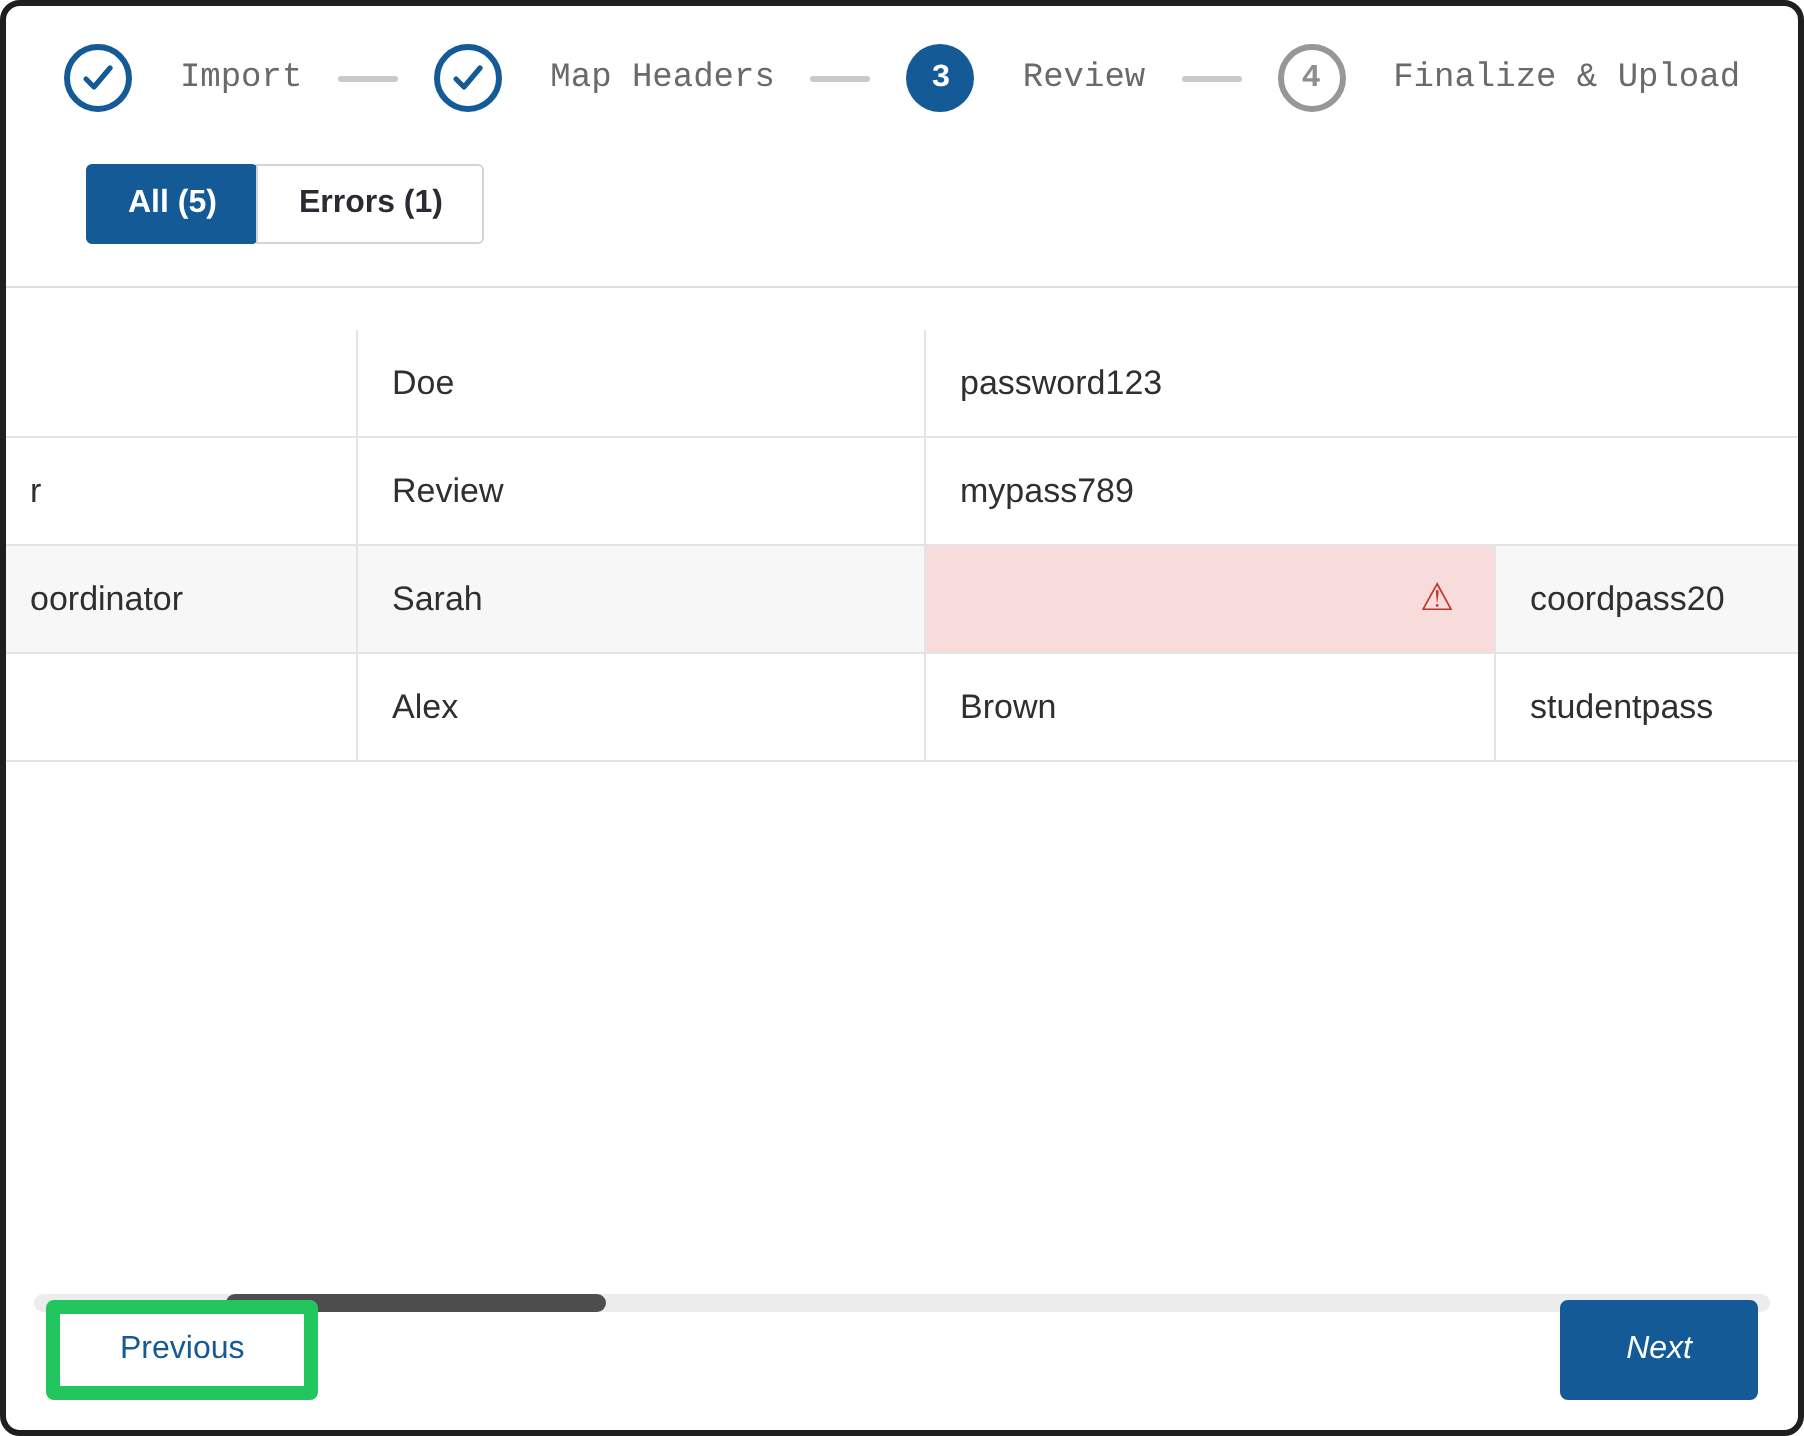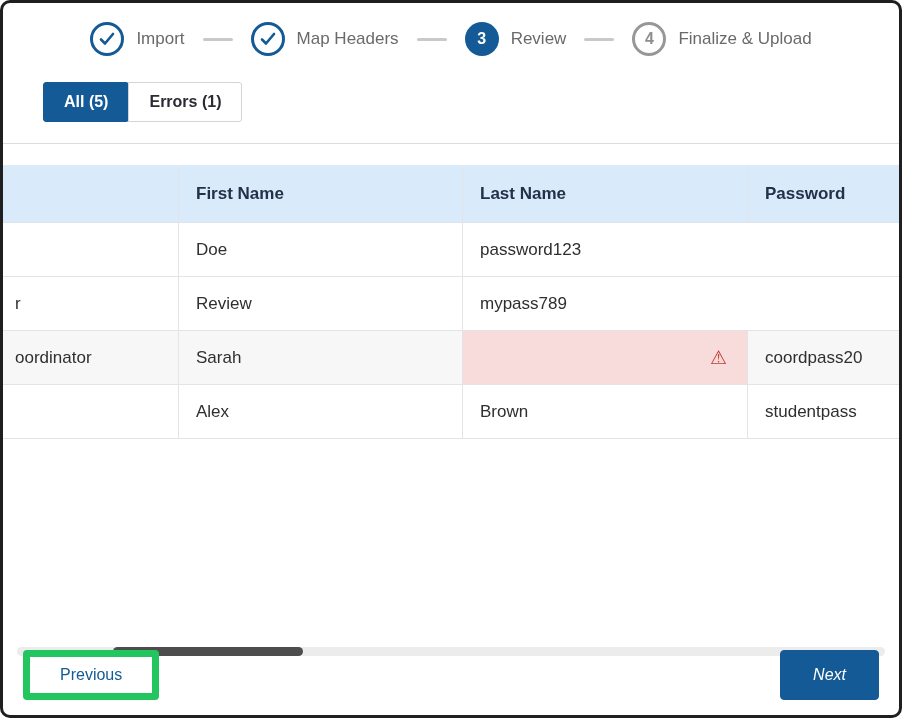--- a/index.html
+++ b/index.html
@@ -7,21 +7,21 @@
   body { font-family: "Liberation Sans", sans-serif; }
 
   .panel {
     width: 902px; height: 718px;
     border: 3px solid #1f1f1f; border-radius: 10px;
     background: #fff; position: relative; overflow: hidden;
   }
 
   
   .stepper { display: flex; align-items: center; justify-content: center; gap: 18px; margin-top: 19px; }
-  .step { display: flex; align-items: center; gap: 12px; cursor: pointer; }
+  .step { display: flex; align-items: center; gap: 24px; cursor: pointer; font-family: Liberation Mono, monospace; }
   .circle {
     width: 34px; height: 34px; border-radius: 50%;
     display: flex; align-items: center; justify-content: center;
     font-weight: 700; font-size: 16px; flex: 0 0 auto;
   }
   .circle.done   { border: 3px solid #145a96; background: #fff; }
   .circle.active { background: #145a96; color: #fff; }
   .circle.todo   { border: 3px solid #979797; color: #8e8e8e; background: #fff; }
   .step-label { font-size: 17px; color: #6a6a6a; font-weight: 500; white-space: nowrap; }
   .dash { width: 30px; height: 3px; background: #c9c9c9; border-radius: 2px; }
@@ -119,26 +119,20 @@
   </div>
 
   <div class="tabs">
     <button class="tab active">All (5)</button>
     <button class="tab">Errors (1)</button>
   </div>
 
   <div class="divider"></div>
 
   <div class="table">
-    <div class="trow thead">
-      <div class="cell c0"></div>
-      <div class="cell">First Name</div>
-      <div class="cell">Last Name</div>
-      <div class="cell">Password</div>
-    </div>
 
     <div class="trow">
       <div class="cell c0"></div>
       <div class="cell">Doe</div>
       <div class="cell">password123</div>
     </div>
 
 
     <div class="trow">
       <div class="cell c0">r</div>

